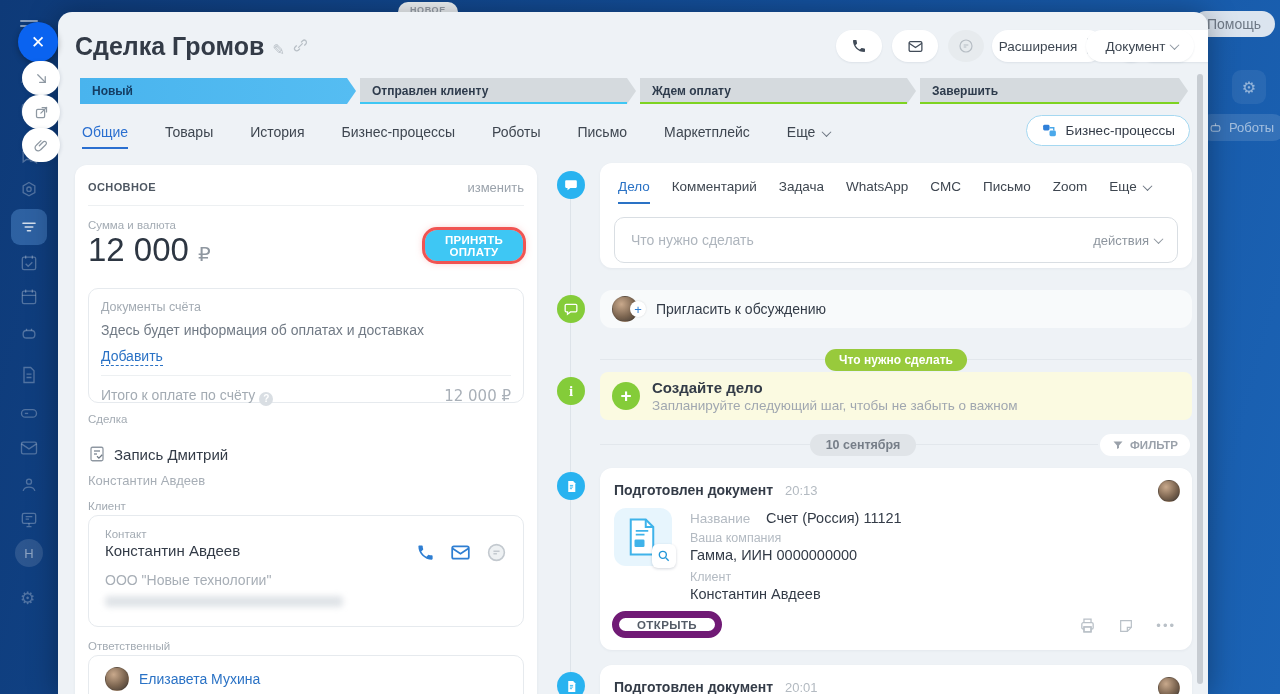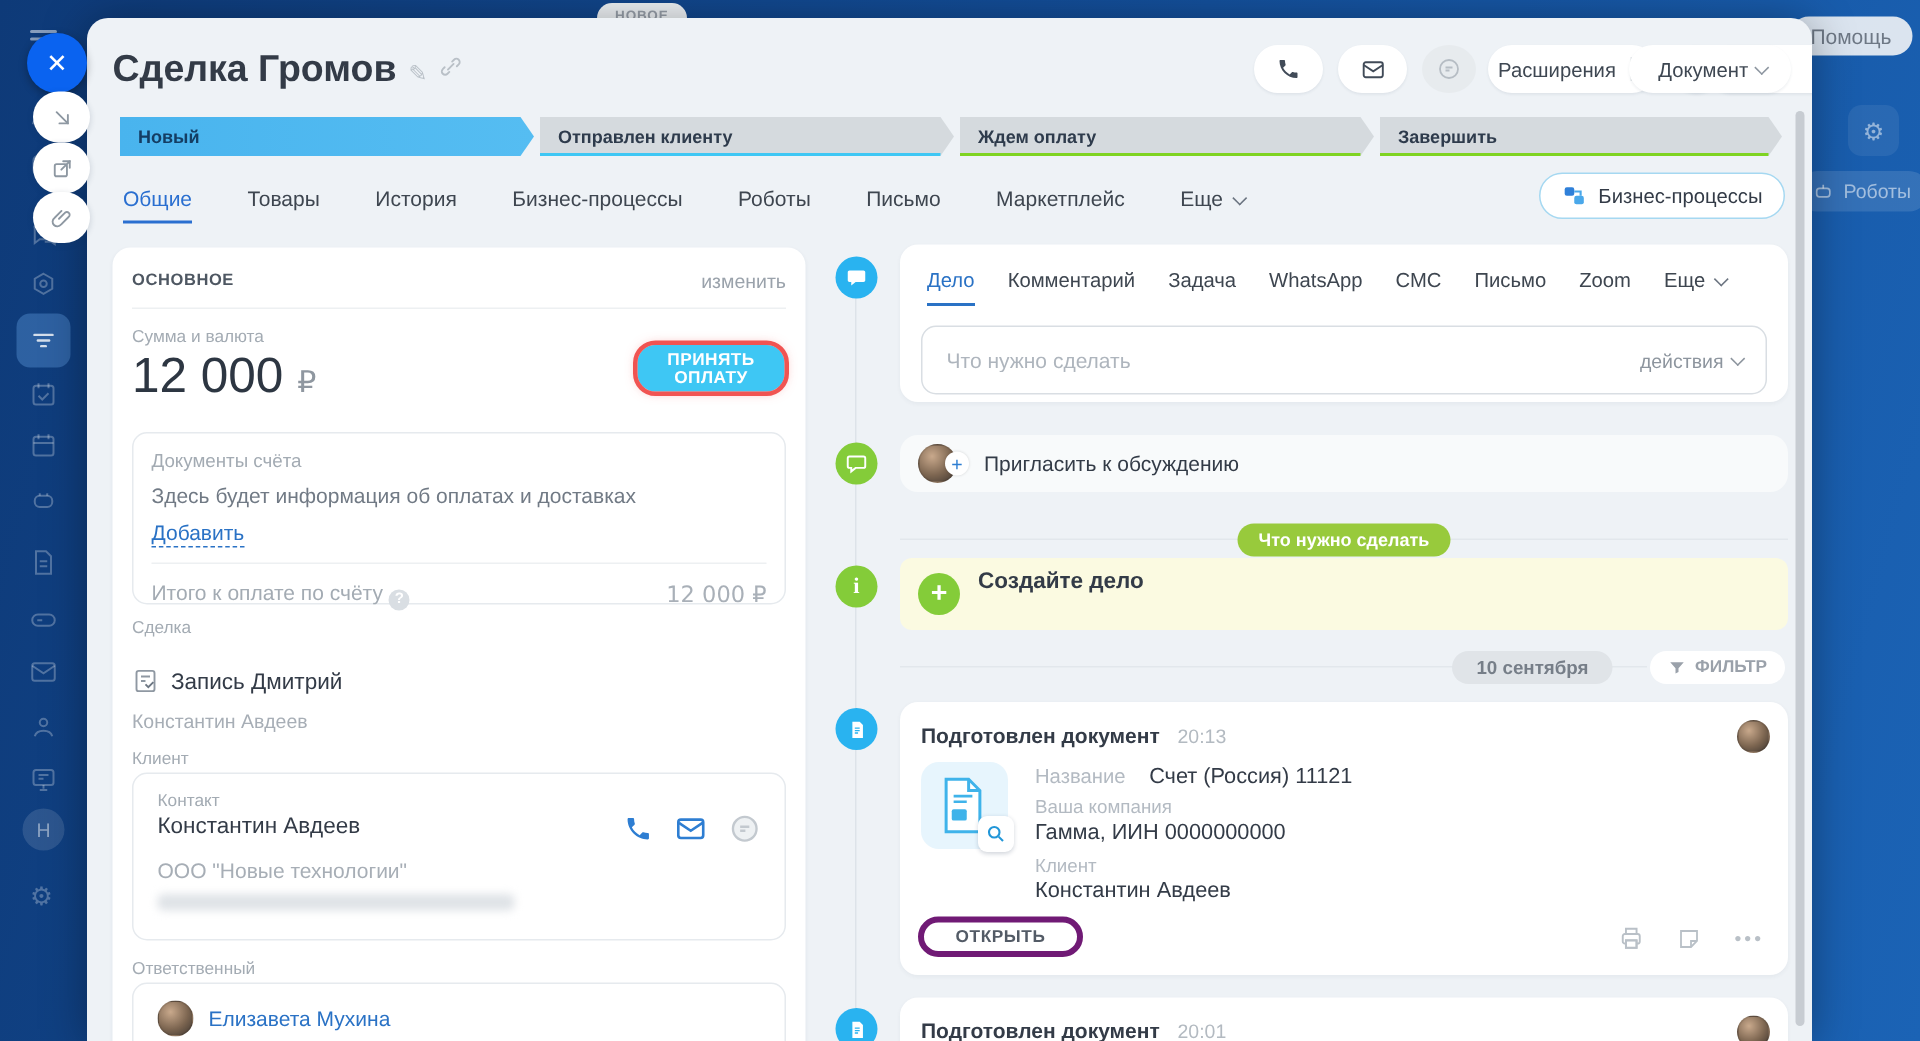--- a/index.html
+++ b/index.html
@@ -52,21 +52,21 @@
   .rcard{position:absolute;left:542px;width:592px;background:#fff;border-radius:12px;box-shadow:0 1px 3px rgba(30,50,80,.05);z-index:2}
   .ttab{font-size:13.5px;color:#3e4650;margin-right:22px;position:relative;white-space:nowrap}
   .ttab.active{color:#2a72c5}
   .ttab.active::after{content:"";position:absolute;left:0;right:0;bottom:-10px;height:2px;background:#2a72c5}
   .todo-input{position:absolute;left:14px;right:14px;top:54px;height:46px;border:1px solid #d9dee3;border-radius:10px;padding:0 90px 0 16px;font-size:14px;color:#333;font-family:"Liberation Sans",sans-serif;background:#fff}
   .todo-input::placeholder{color:#aeb5bd}
   .badge-green{background:#98ca3c;color:#fff;font-size:12px;font-weight:bold;padding:4px 14px;border-radius:12px;white-space:nowrap}
   .date-pill{background:#e0e4e8;color:#767e88;font-size:12.5px;font-weight:bold;padding:4px 16px;border-radius:12px;white-space:nowrap}
   .hrline{position:absolute;left:542px;right:16px;height:1px;background:#e2e7ec}
   .avatar{border-radius:50%;background:radial-gradient(circle at 35% 30%,#c9a98c,#7d6651 55%,#3e3630);border:1px solid rgba(0,0,0,.08)}
-  .open-btn{position:absolute;left:12px;bottom:12px;width:110px;height:27px;border:4px solid #701a75;border-radius:15px;background:#fff;color:#535b66;font-size:11.5px;font-weight:bold;letter-spacing:.4px;font-family:"Liberation Sans",sans-serif}
+  .open-btn{position:absolute;left:12px;bottom:12px;width:110px;height:27px;border:7px solid #701a75;border-radius:15px;background:#fff;color:#535b66;font-size:11.5px;font-weight:bold;letter-spacing:.4px;font-family:"Liberation Sans",sans-serif}
   .ficon{color:#b9c0c7}
   
   .help-pill{position:absolute;right:5px;top:11px;padding:5px 14px;border-radius:14px;background:rgba(236,240,244,.92);color:#6e7885;font-size:14px;z-index:4}
   .robots-pill{position:absolute;right:-6px;top:114px;width:88px;height:27px;border-radius:14px;background:rgba(255,255,255,.12);color:rgba(255,255,255,.55);font-size:13px;display:flex;align-items:center;gap:6px;padding-left:10px;z-index:4}
   .strip-gear{position:absolute;right:14px;top:70px;width:34px;height:34px;border-radius:9px;background:rgba(255,255,255,.07);color:rgba(255,255,255,.5);display:flex;align-items:center;justify-content:center;z-index:4}
   .scroll-thumb{position:absolute;left:1139px;top:62px;width:6px;height:610px;border-radius:3px;background:#c7ccd2}
 </style>
 </head>
 <body>
 
@@ -339,24 +339,25 @@
   </div>
 
   <div class="hrline" style="top:347px"></div>
   <div class="abs" style="left:542px;width:592px;top:337px;display:flex;justify-content:center;z-index:2">
     <span class="badge-green">Что нужно сделать</span>
   </div>
 
   <div class="abs" style="left:542px;top:360px;width:592px;height:48px;background:#fbfae1;border-radius:8px;z-index:2">
     <div style="position:absolute;left:12px;top:10px;width:28px;height:28px;border-radius:50%;background:#84cc39;color:#fff;font-size:19px;display:flex;align-items:center;justify-content:center;font-weight:bold">+</div>
     <div style="position:absolute;left:52px;top:7px;font-size:15px;font-weight:bold;color:#333b47">Создайте дело</div>
+    <div style="position:absolute;left:52px;top:26px;font-size:13.5px;color:#a0a7b0">Запланируйте следующий шаг, чтобы не забыть о важном</div>
   </div>
 
   <div class="hrline" style="top:432px;right:110px"></div>
-  <div class="abs" style="left:517px;width:500px;top:422px;display:flex;justify-content:flex-end;z-index:2">
+  <div class="abs" style="left:555px;width:500px;top:422px;display:flex;justify-content:center;z-index:2">
     <span class="date-pill">10 сентября</span>
   </div>
   <div class="abs" style="right:18px;top:422px;height:22px;background:#fff;border-radius:12px;display:flex;align-items:center;gap:6px;padding:0 12px;font-size:11.5px;font-weight:bold;color:#9aa1aa;z-index:2">
     <svg width="12" height="12" viewBox="0 0 24 24" fill="currentColor">
         <path d="M3 5h18l-7 8v5l-4 2v-7L3 5z"></path>
       </svg>
     <span>ФИЛЬТР</span>
   </div>
 
   <div class="rcard" style="top:456px;height:182px">

